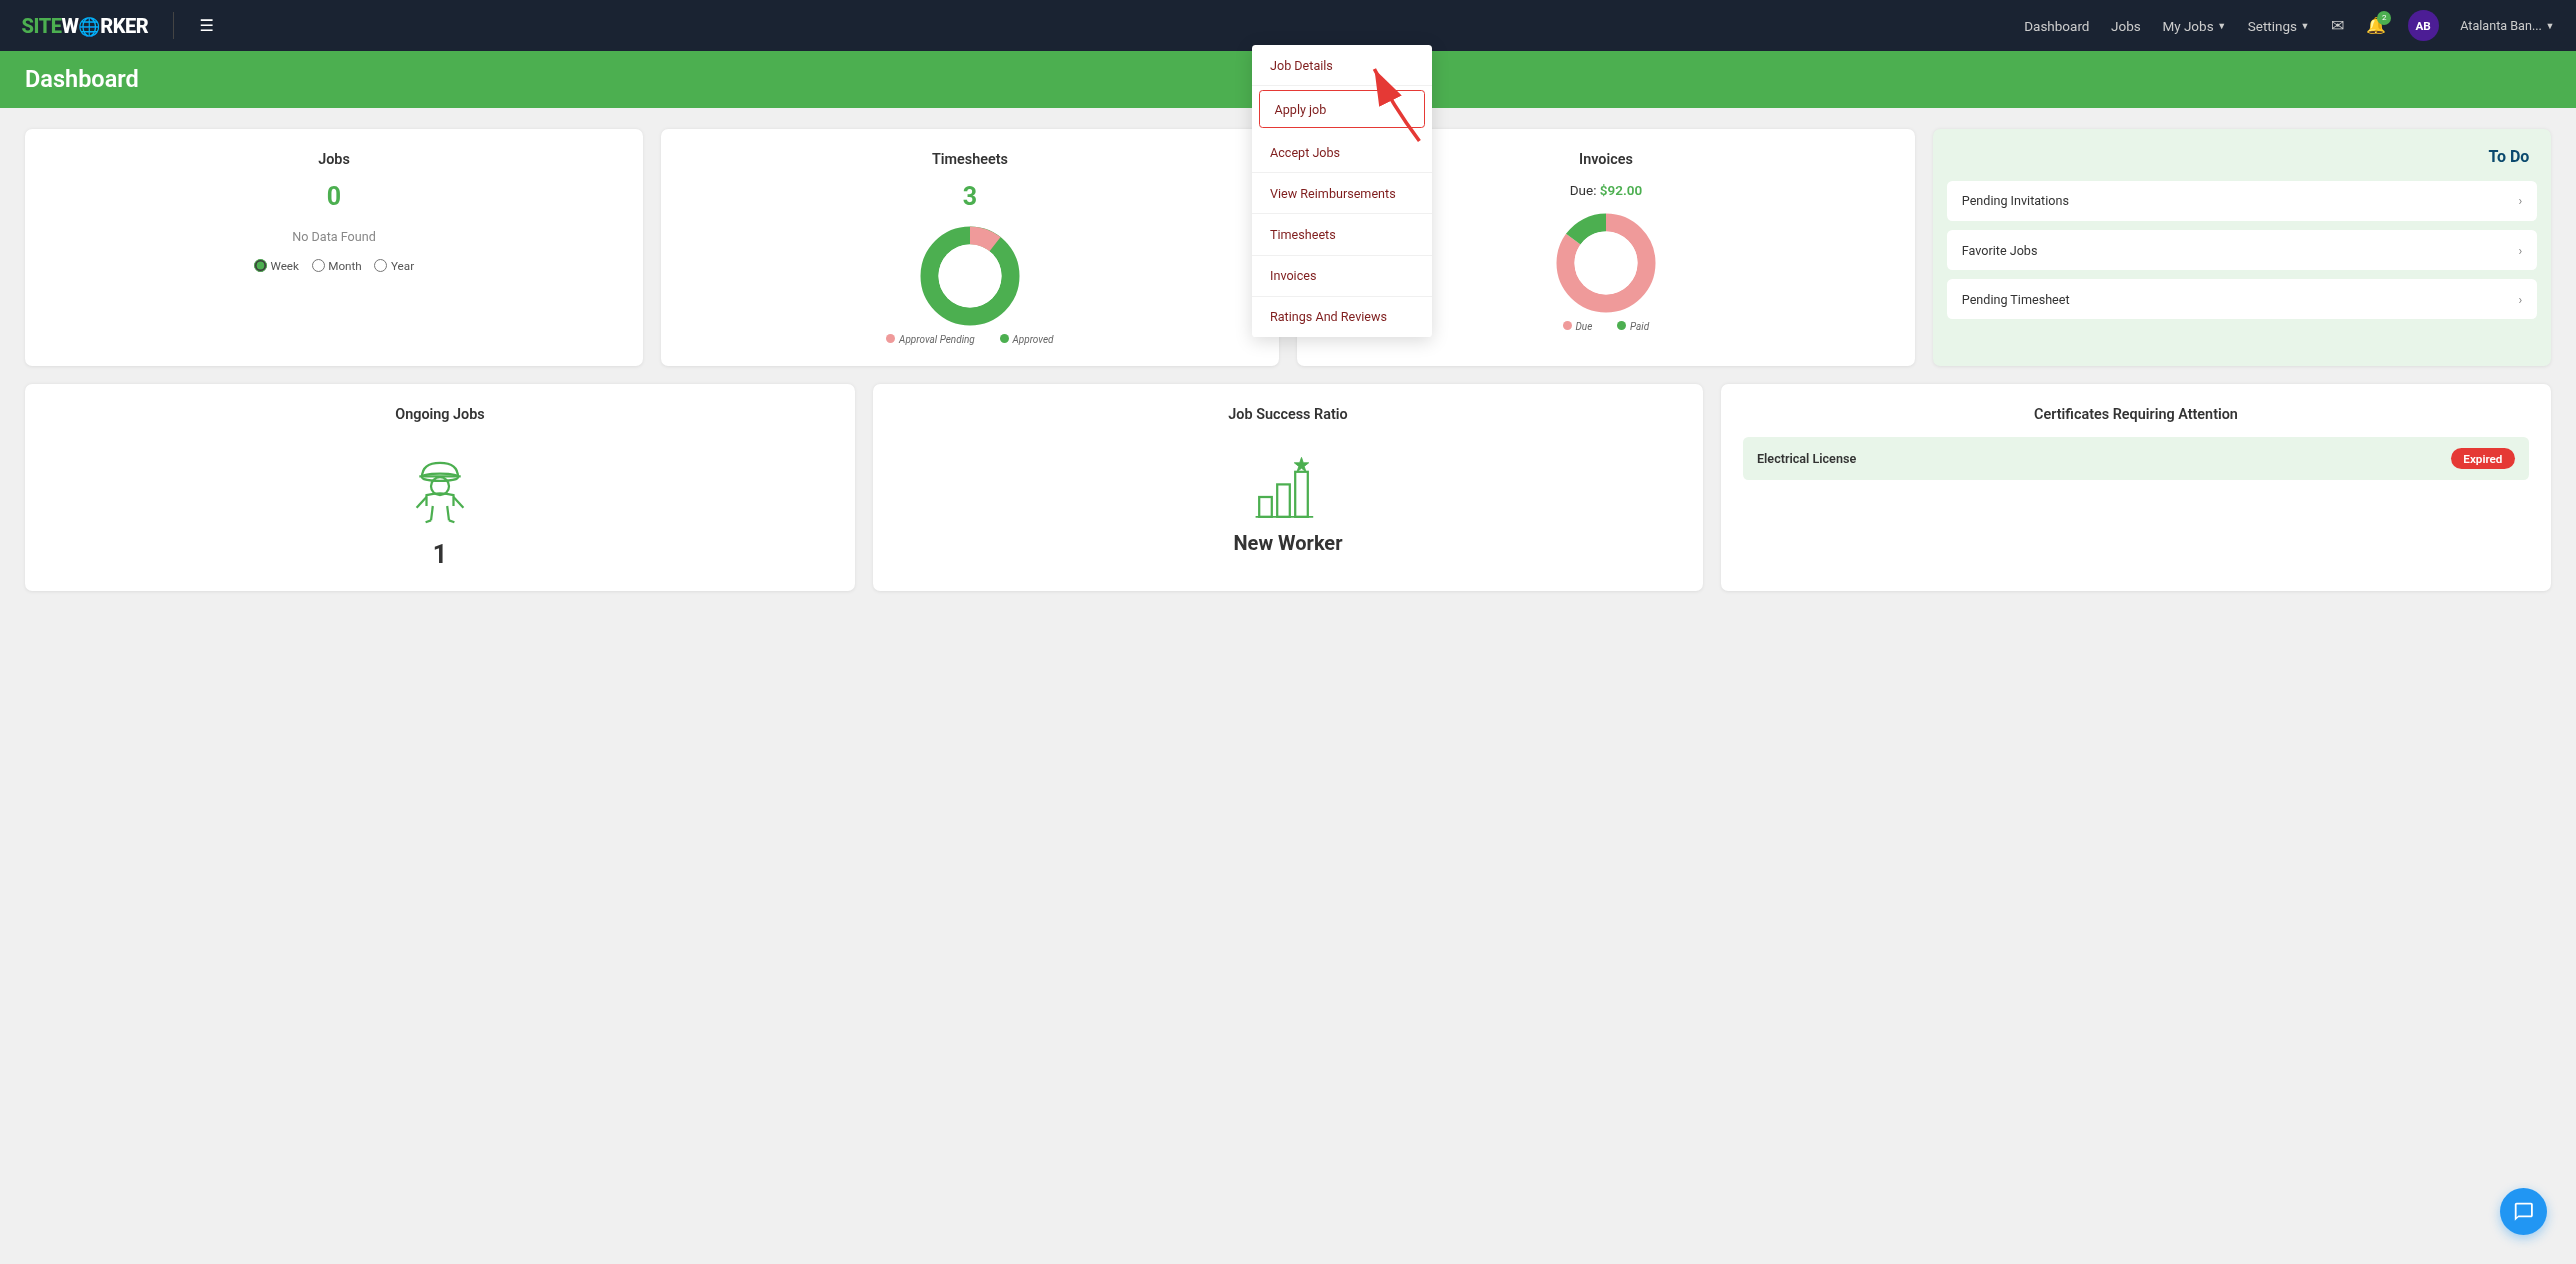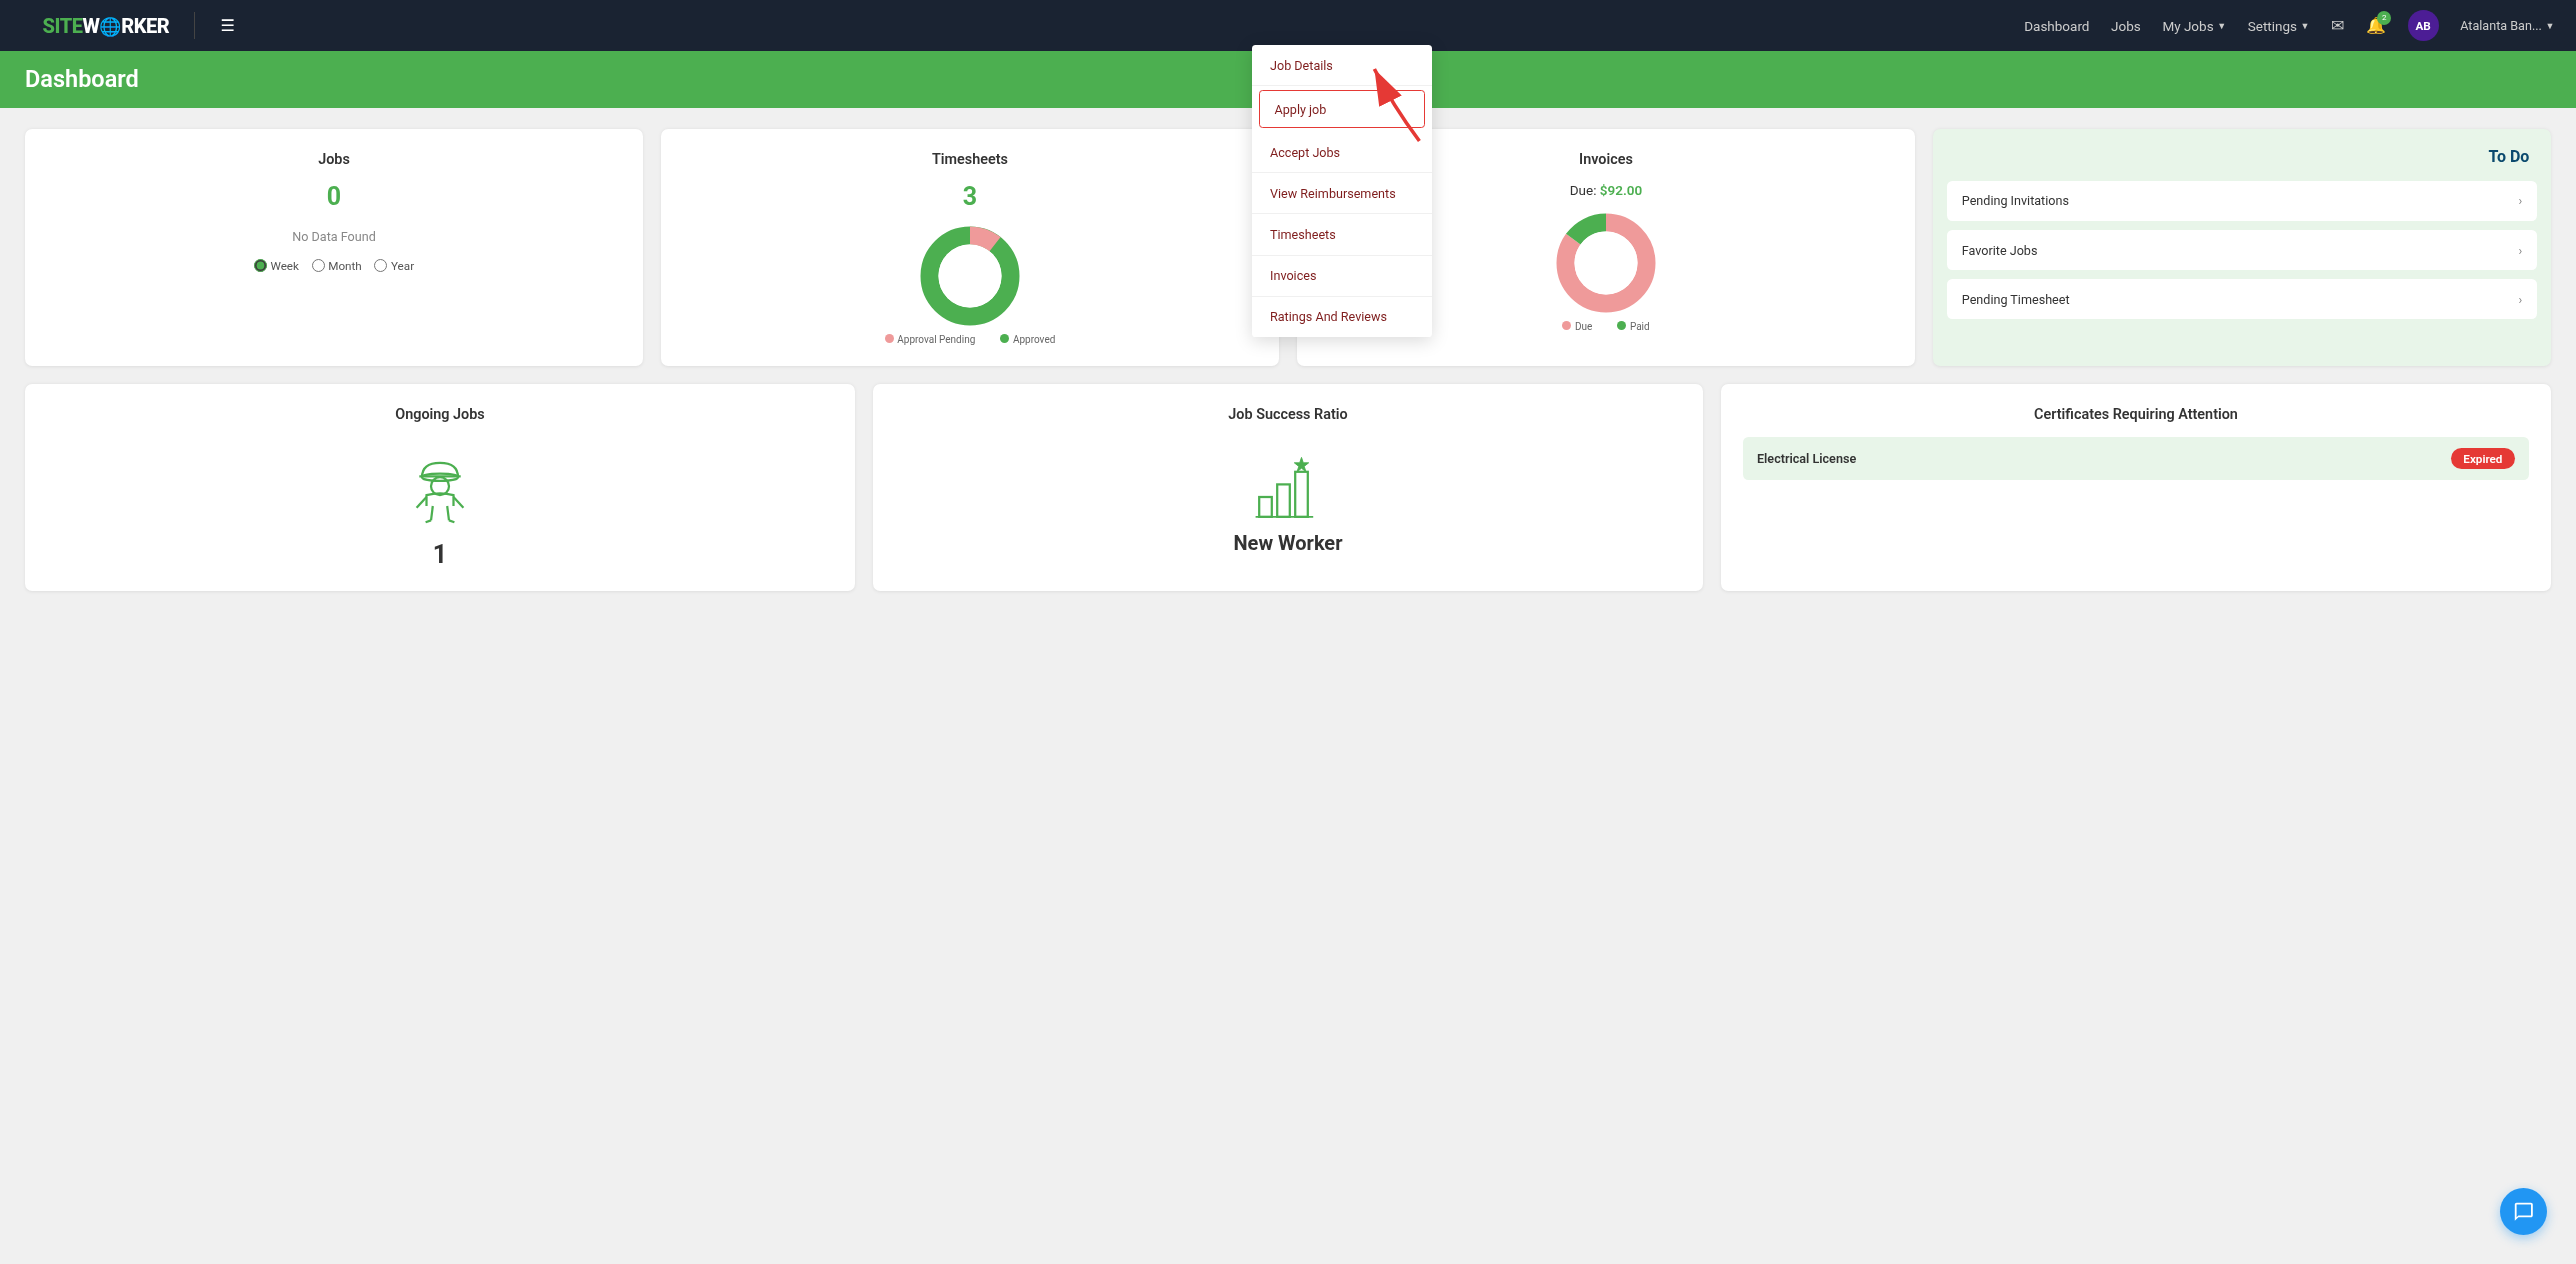--- a/index.html
+++ b/index.html
@@ -19,21 +19,20 @@
       display: flex;
       align-items: center;
       gap: 10.8px;
       margin-right: 18px;
     }
     .brand-logo {
       font-size: 20px;
       font-weight: 800;
       color: white;
       letter-spacing: -0.5px;
-      margin-left: 21px;
     }
     .divider-v {
       width: 0.9px;
       height: 27px;
       background: #444;
       margin: 0 14.4px;
     }
     .hamburger {
       color: white;
       font-size: 16px;
@@ -182,20 +181,21 @@
       font-weight: 700;
       color: #4CAF50;
       margin-bottom: 10.8px;
     }
     .donut-legend {
       display: flex;
       gap: 25px;
       font-size: 10px;
       color: #666;
       margin-top: 3.6px;
+      font-style: italic;
     }
     .legend-dot {
       display: inline-block;
       width: 9px;
       height: 9px;
       border-radius: 50%;
       margin-right: 3.6px;
     }
 
     

